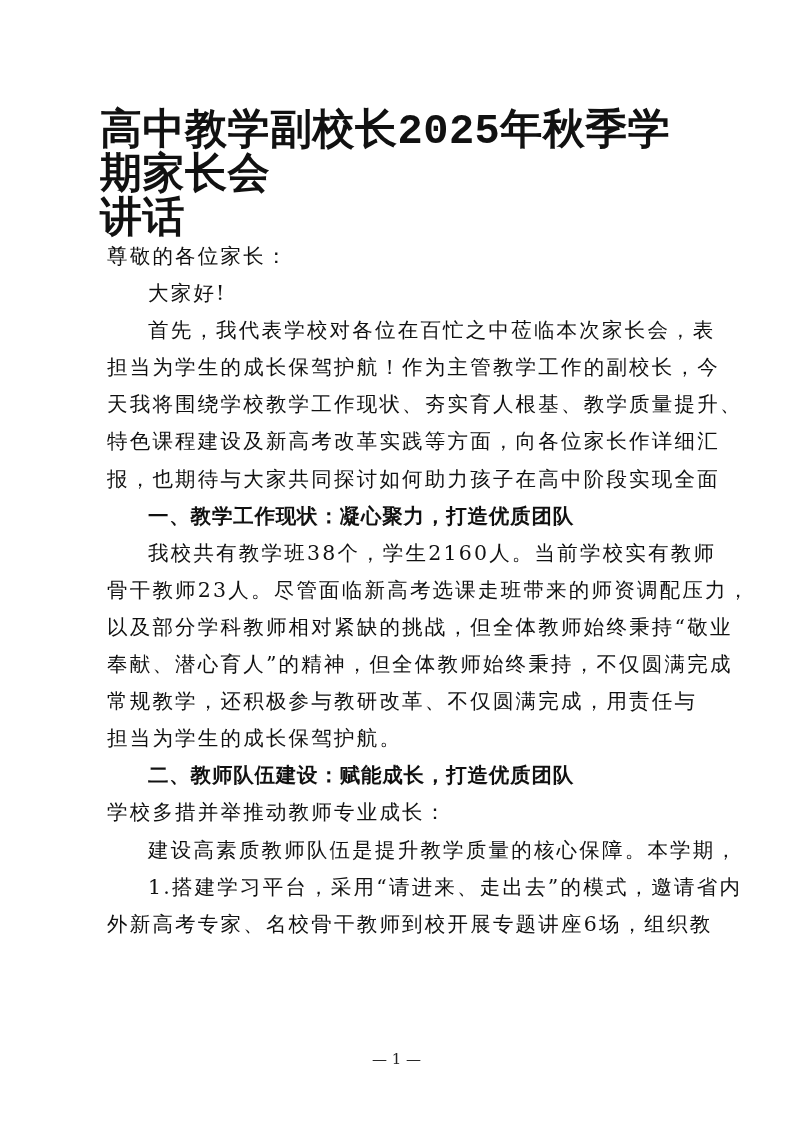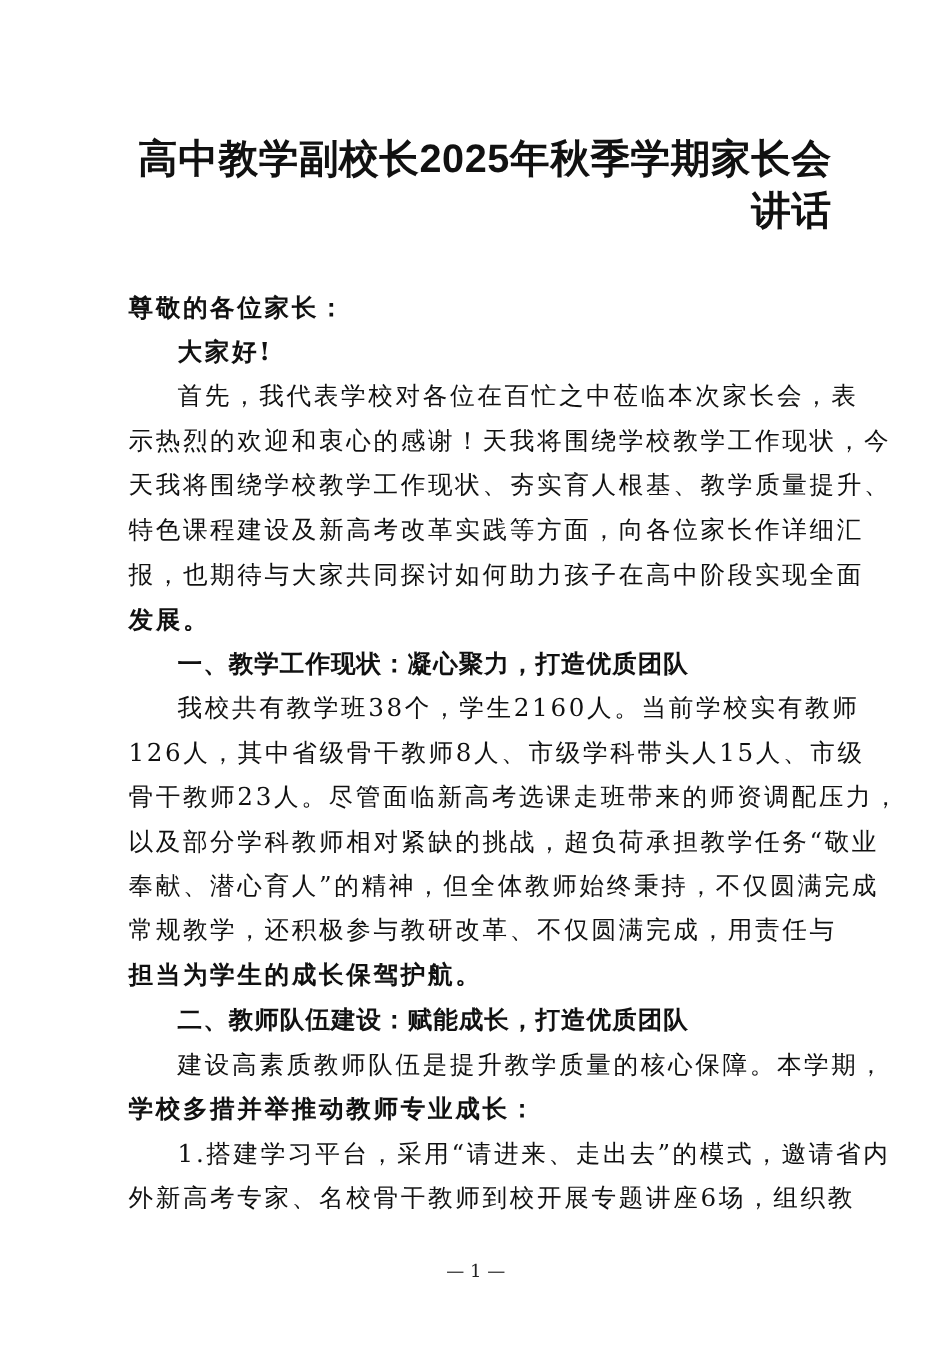--- a/index.html
+++ b/index.html
@@ -1,29 +1,29 @@
 <!DOCTYPE html>
 <html><head>
 <meta charset="utf-8">
 <style>
   html, body { margin: 0; padding: 0; background: #ffffff; }
   body { width: 793px; height: 1122px; position: relative; overflow: hidden; color: #111; }
   .page { position: absolute; left: 0; top: 0; width: 793px; height: 1122px; background: #fff; }
   .title {
     position: absolute; left: 100px; width: 593px; top: 110px;
-    text-align: right; font-family: Liberation Sans, sans-serif;
-    font-weight: bold; font-size: 33px; line-height: 44px; letter-spacing: 0.5px;
+    text-align: left; font-family: Liberation Mono, monospace;
+    font-weight: bold; font-size: 42px; line-height: 44px; letter-spacing: 0.5px;
   }
   .body-text {
     position: absolute; left: 107px; width: 580px; top: 238px;
     font-family: "DejaVu Serif", "Liberation Serif", serif;
     font-size: 20.5px; line-height: 37.1px; letter-spacing: 2.2px;
   }
   .line { white-space: nowrap; text-align: justify; text-align-last: justify; height: 37.1px; }
-  .line.last { text-align-last: left; font-weight: bold; }
+  .line.last { text-align-last: left; }
   .indent { padding-left: 41px; }
   .heading { font-family: "DejaVu Sans", "Liberation Sans", sans-serif; font-weight: bold; letter-spacing: 0.8px; }
   .footer {
     position: absolute; left: 0; width: 793px; top: 1050px; text-align: center;
     font-family: "DejaVu Serif", "Liberation Serif", serif; font-size: 15px; color: #222;
   }
 </style>
 </head>
 <body>
 
@@ -31,35 +31,33 @@
   <div class="title">
     <div>高中教学副校长2025年秋季学期家长会</div>
     <div>讲话</div>
   </div>
 
   <div class="body-text">
     <div class="line last">尊敬的各位家长：</div>
     <div class="line last indent">大家好!</div>
     <div id="lines">
         <div class="line indent">首先，我代表学校对各位在百忙之中莅临本次家长会，表</div>
-        <div class="line">示热烈的欢迎和衷心的感谢！天我将围绕学校教学工作现状，今</div>
+        <div class="line">担当为学生的成长保驾护航！作为主管教学工作的副校长，今</div>
         <div class="line">天我将围绕学校教学工作现状、夯实育人根基、教学质量提升、</div>
         <div class="line">特色课程建设及新高考改革实践等方面，向各位家长作详细汇</div>
         <div class="line">报，也期待与大家共同探讨如何助力孩子在高中阶段实现全面</div>
-        <div class="line last">发展。</div>
         <div class="line indent last heading">一、教学工作现状：凝心聚力，打造优质团队</div>
         <div class="line indent">我校共有教学班38个，学生2160人。当前学校实有教师</div>
-        <div class="line">126人，其中省级骨干教师8人、市级学科带头人15人、市级</div>
         <div class="line">骨干教师23人。尽管面临新高考选课走班带来的师资调配压力，</div>
-        <div class="line">以及部分学科教师相对紧缺的挑战，超负荷承担教学任务“敬业</div>
+        <div class="line">以及部分学科教师相对紧缺的挑战，但全体教师始终秉持“敬业</div>
         <div class="line">奉献、潜心育人”的精神，但全体教师始终秉持，不仅圆满完成</div>
         <div class="line">常规教学，还积极参与教研改革、不仅圆满完成，用责任与</div>
         <div class="line last">担当为学生的成长保驾护航。</div>
         <div class="line indent last heading">二、教师队伍建设：赋能成长，打造优质团队</div>
+        <div class="line last">学校多措并举推动教师专业成长：</div>
         <div class="line indent">建设高素质教师队伍是提升教学质量的核心保障。本学期，</div>
-        <div class="line last">学校多措并举推动教师专业成长：</div>
         <div class="line indent">1.搭建学习平台，采用“请进来、走出去”的模式，邀请省内</div>
         <div class="line">外新高考专家、名校骨干教师到校开展专题讲座6场，组织教</div>
       </div>
   </div>
 
   <div class="footer">— 1 —</div>
 </div>
 
 </body></html>

